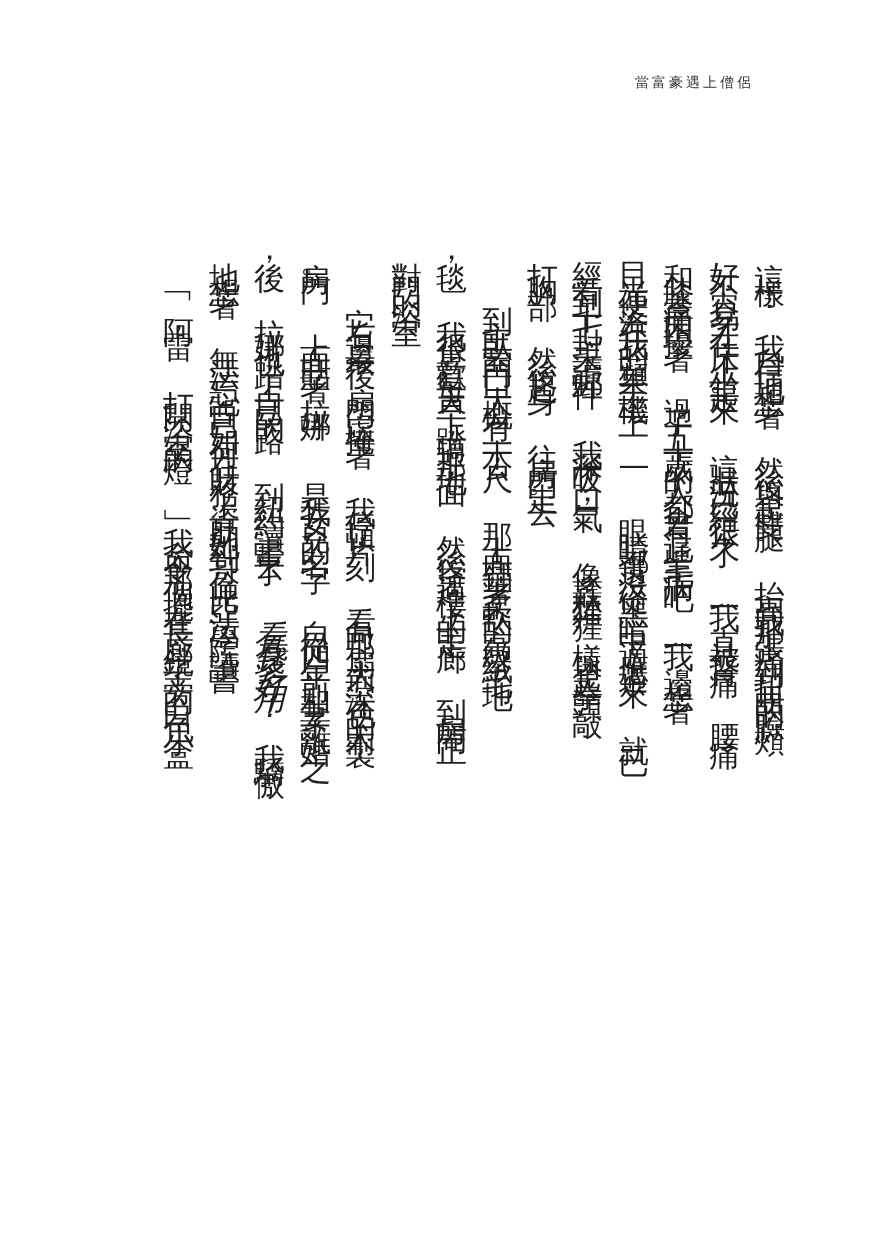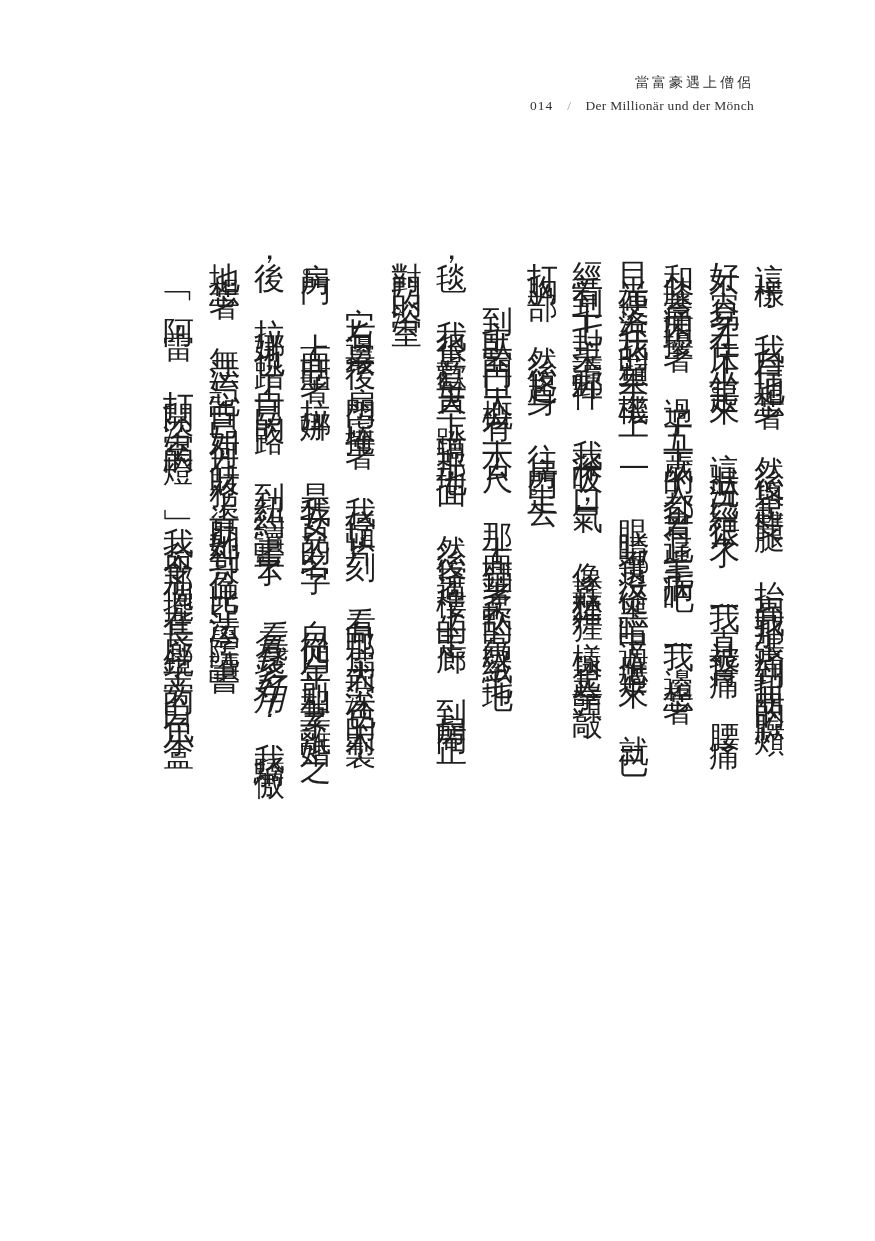--- a/index.html
+++ b/index.html
@@ -1,18 +1,18 @@
 <!DOCTYPE html>
 <html><head>
 <meta charset="utf-8">
 <style>
   html, body { margin: 0; padding: 0; background: #ffffff; }
   body { width: 875px; height: 1241px; position: relative; overflow: hidden; color: #222; }
   .header { position: absolute; right: 121px; top: 72px; text-align: right; font-family: "DejaVu Serif", "Liberation Serif", serif; color: #333; }
-  .book-title { font-size: 14px; letter-spacing: 3px; line-height: 20px; }
+  .book-title { font-size: 14px; letter-spacing: 3px; line-height: 20px; text-align: center; }
   .running { font-size: 13.5px; line-height: 20px; margin-top: 4px; font-family: "Liberation Serif", "DejaVu Serif", serif; letter-spacing: 0.3px; }
   .page-num { letter-spacing: 1px; }
   .slash { display: inline-block; margin: 0 14px; color: #999; }
   .col {
     position: absolute;
     top: 238px;
     width: 44px;
     height: 880px;
     writing-mode: vertical-rl;
     text-orientation: upright;
@@ -23,23 +23,20 @@
     color: #1e1e1e;
     white-space: nowrap;
   }
   .em { font-family: "DejaVu Serif", serif; font-style: italic; }
 </style>
 </head>
 <body>
 
 <div class="header">
   <div class="book-title">當富豪遇上僧侶</div>
-  <div class="running">
-    <span class="page-num">014</span><span class="slash">/</span><span>Der Millionär und der Mönch</span>
-  </div>
 </div>
 
 <div>
   <div class="col" style="left:748px">這樣！我自信地想著，然後舉起雙腿，抬高我那張痛到扭曲的臉頰，</div>
   <div class="col" style="left:703px">好不容易才在床上坐起來。這狀況已經很久了，我一直被背痛、腰痛</div>
   <div class="col" style="left:657px">和膝蓋痛困擾著，過了五十歲的人都會有這些毛病吧，我一邊想著，</div>
   <div class="col" style="left:612px">目光便落在我的蘋果手機上——眼睛都還沒從黑暗中適應過來，就已</div>
   <div class="col" style="left:566px">經看到十七封未讀郵件。我深吸一口氣，像叢林猩猩一樣舉起拳頭敲</div>
   <div class="col" style="left:521px">打胸部，然後起身，往房門走去。</div>
   <div class="col" style="left:476px">　到主臥室門口大概有二十公尺，那上面鋪著柔軟的高級絨毛地</div>

